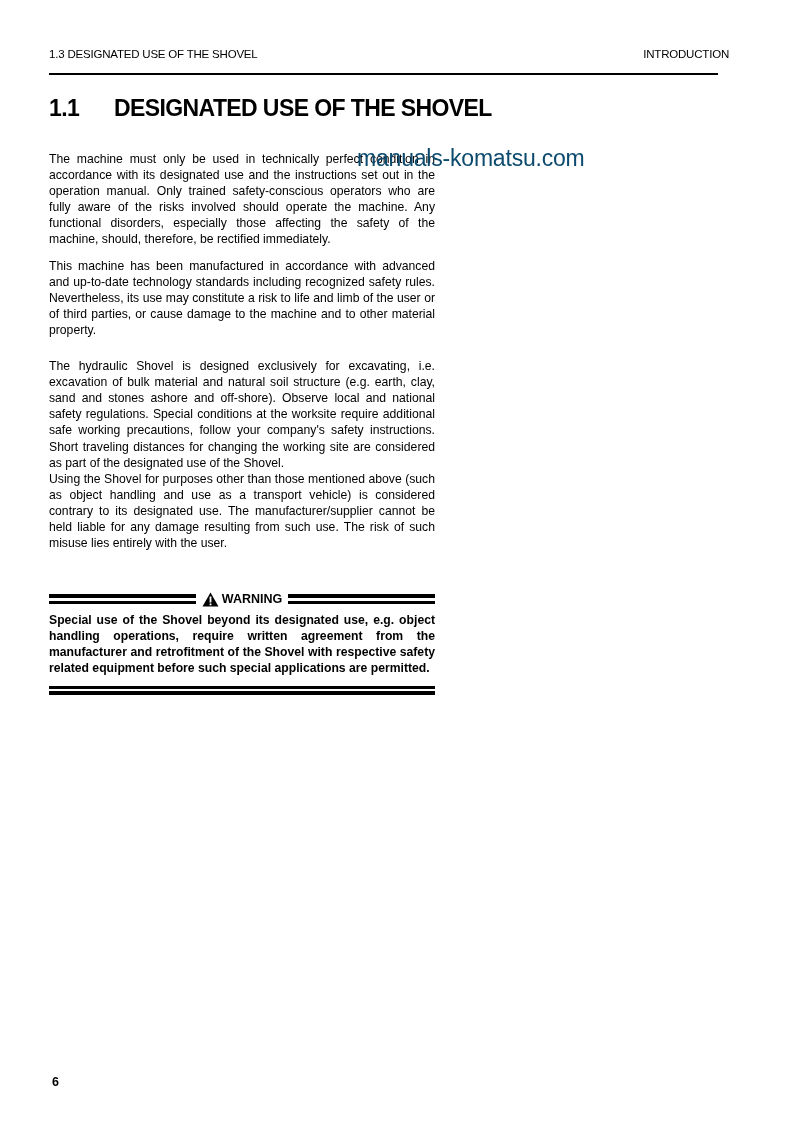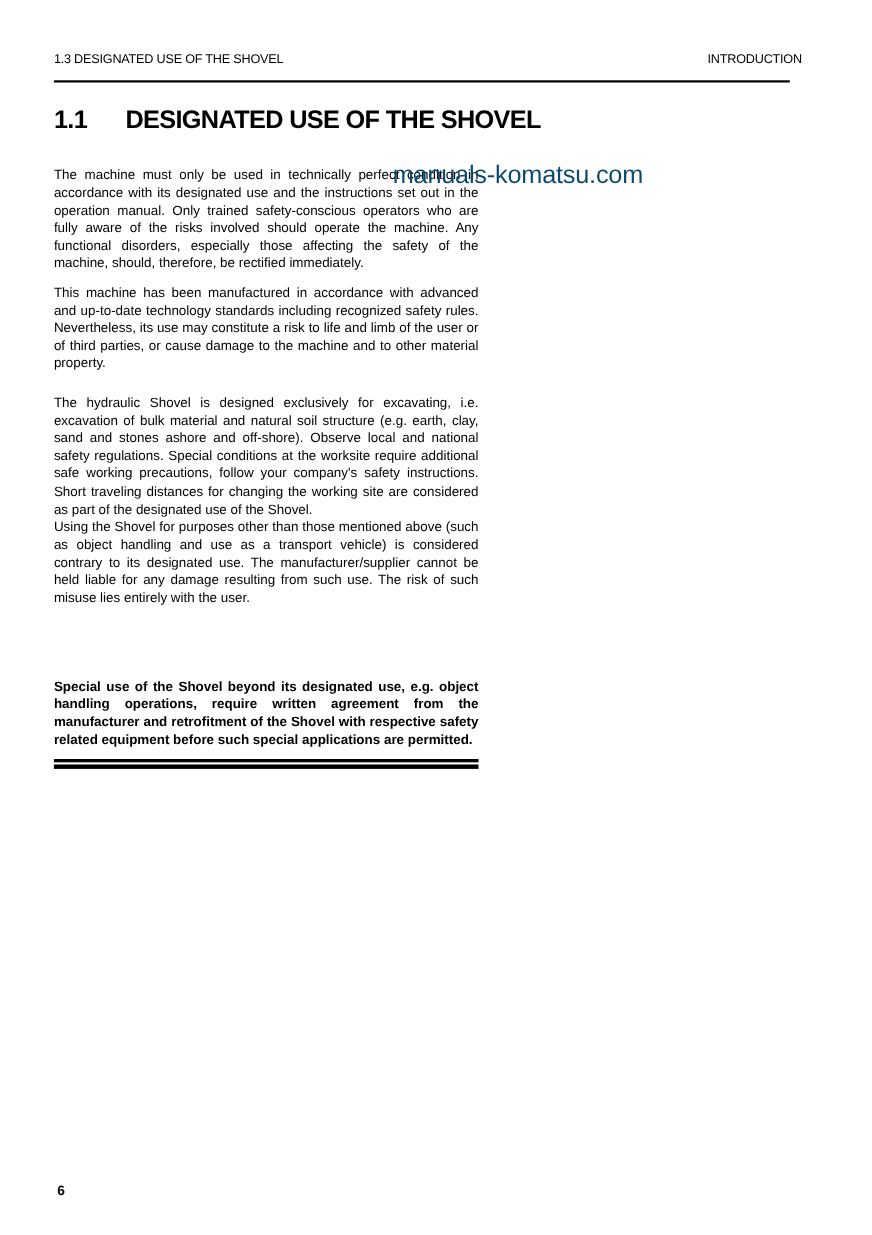--- a/index.html
+++ b/index.html
@@ -108,21 +108,21 @@
       align-items: center;
       padding: 0 6px;
       font-size: 12.5px;
       font-weight: bold;
       white-space: nowrap;
     }
     .warn-label svg {
       margin-right: 3px;
     }
     .warning-text {
-      margin-top: 24px;
+      margin-top: 6px;
       font-size: 12.2px;
       line-height: 16.1px;
       font-weight: bold;
       text-align: justify;
     }
     .warning-end {
       margin-top: 10px;
       height: 9px;
       border-top: 3px solid #000;
       border-bottom: 4px solid #000;
@@ -150,17 +150,29 @@
 <div class="body-col">
   <p>The machine must only be used in technically perfect condition in accordance with its designated use and the instructions set out in the operation manual. Only trained safety-conscious operators who are fully aware of the risks involved should operate the machine. Any functional disorders, especially those affecting the safety of the machine, should, therefore, be rectified immediately.</p>
   <p>This machine has been manufactured in accordance with advanced and up-to-date technology standards including recognized safety rules. Nevertheless, its use may constitute a risk to life and limb of the user or of third parties, or cause damage to the machine and to other material property.</p>
   <p class="tight">The hydraulic Shovel is designed exclusively for excavating, i.e. excavation of bulk material and natural soil structure (e.g. earth, clay, sand and stones ashore and off-shore). Observe local and national safety regulations. Special conditions at the worksite require additional safe working precautions, follow your company's safety instructions. Short traveling distances for changing the working site are considered as part of the designated use of the Shovel.</p>
   <p>Using the Shovel for purposes other than those mentioned above (such as object handling and use as a transport vehicle) is considered contrary to its designated use. The manufacturer/supplier cannot be held liable for any damage resulting from such use. The risk of such misuse lies entirely with the user.</p>
 </div>
 
 <div class="watermark">manuals-komatsu.com</div>
 
 <div class="warning-box">
+  <div class="warning-head">
+    <div class="warn-bar"></div>
+    <div class="warn-label">
+      <svg width="17" height="15" viewBox="0 0 17 15">
+        <polygon points="8.5,0.5 16.5,14.5 0.5,14.5" fill="#000"></polygon>
+        <rect x="7.6" y="4.5" width="1.8" height="6" fill="#fff"></rect>
+        <rect x="7.6" y="11.5" width="1.8" height="1.8" fill="#fff"></rect>
+      </svg>
+      <span>WARNING</span>
+    </div>
+    <div class="warn-bar"></div>
+  </div>
   <div class="warning-text">Special use of the Shovel beyond its designated use, e.g. object handling operations, require written agreement from the manufacturer and retrofitment of the Shovel with respective safety related equipment before such special applications are permitted.</div>
   <div class="warning-end"></div>
 </div>
 
 <div class="page-number">6</div>
 
 </body></html>

